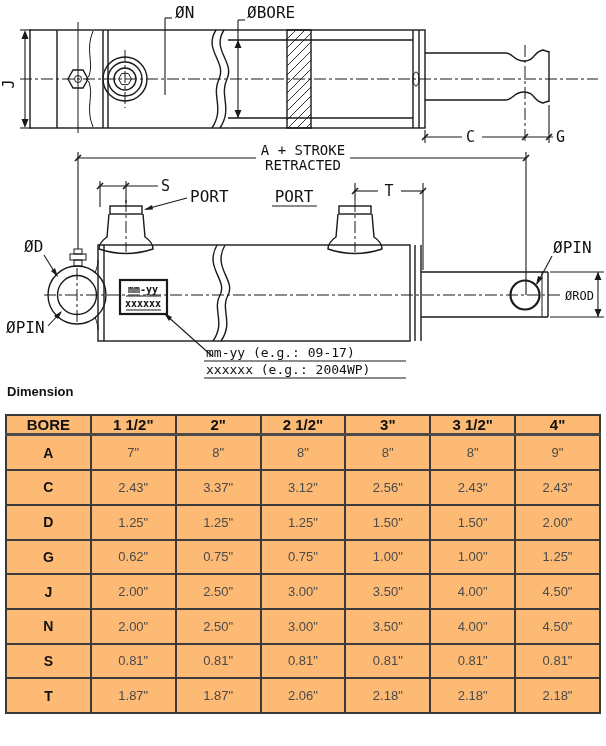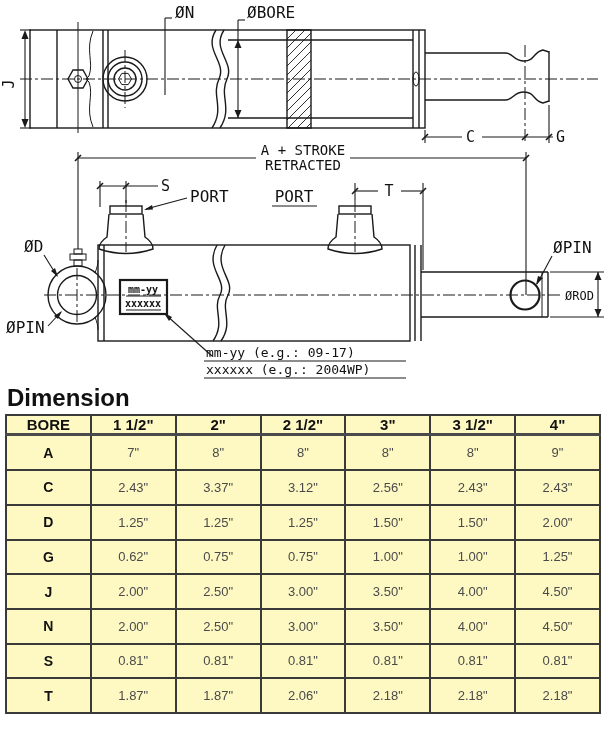--- a/index.html
+++ b/index.html
@@ -8,23 +8,23 @@
   svg{position:absolute;left:0;top:0;}
   svg .ln{stroke:#1a1a1a;stroke-width:1.4;fill:none;}
   svg .thin{stroke:#1a1a1a;stroke-width:1;fill:none;}
   svg .dim{stroke:#1a1a1a;stroke-width:1.1;fill:none;}
   svg .tick{stroke:#1a1a1a;stroke-width:1.6;fill:none;}
   svg .cl{stroke:#1a1a1a;stroke-width:1;fill:none;stroke-dasharray:12 3 3 3;}
   svg .hatch{stroke:#1a1a1a;stroke-width:0.9;fill:none;}
   svg .bold{stroke-width:2.2;}
   svg .arr{fill:#1a1a1a;stroke:none;}
   svg text.cad{font-family:"DejaVu Sans Mono",monospace;fill:#111111;}
-  .sec-title{position:absolute;left:7px;top:384px;font-size:24px;font-weight:bold;color:#111;}
+  .sec-title{position:absolute;left:7px;top:384px;font-size:13px;font-weight:bold;color:#111;}
   table.dim-table{position:absolute;left:5px;top:414px;width:596px;height:300px;
-    border-collapse:collapse;table-layout:fixed;background:#fef9c3;}
+    border-collapse:collapse;table-layout:fixed;background:#fdba74;}
   table.dim-table th,table.dim-table td{border:2px solid #3a3a3a;text-align:center;vertical-align:middle;padding:0;}
   table.dim-table{border:2px solid #262626;}
   table.dim-table thead th{font-size:15px;font-weight:bold;color:#111;border-bottom:3px solid #4a4a4a;}
   table.dim-table td.rowlab{font-size:14px;font-weight:bold;color:#111;}
   table.dim-table td.val{font-size:13px;font-weight:normal;color:#4a4a4a;}
 </style>
 </head>
 <body>
 
 <div class="sheet">

